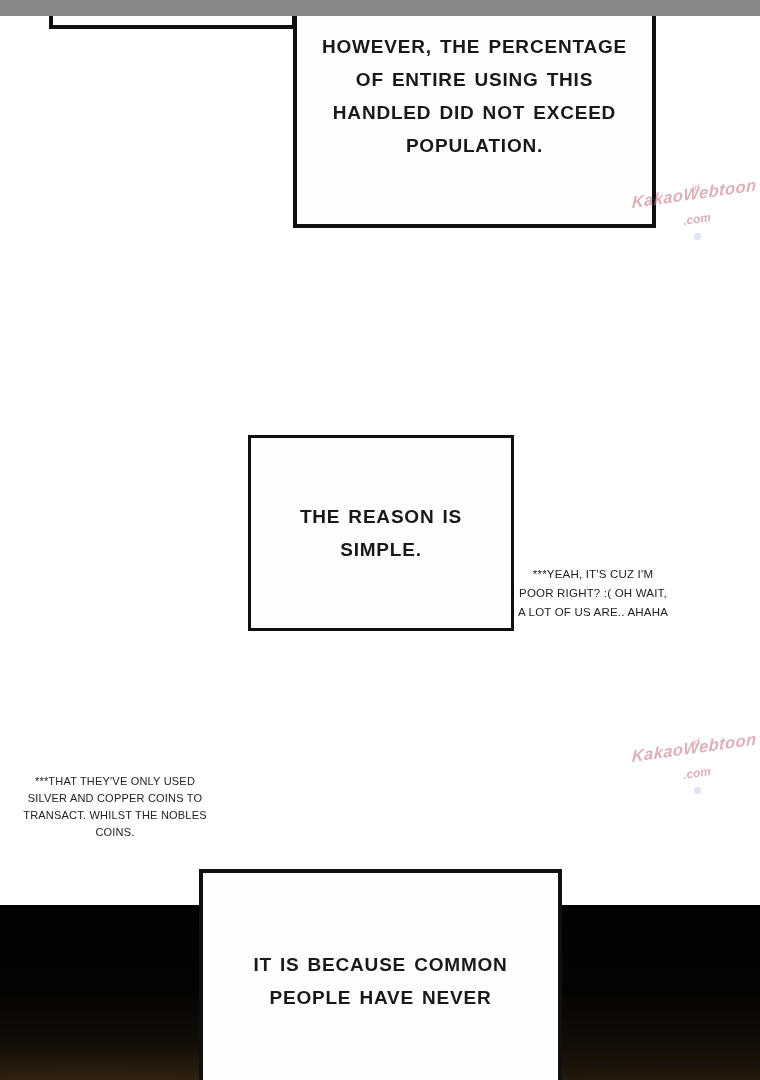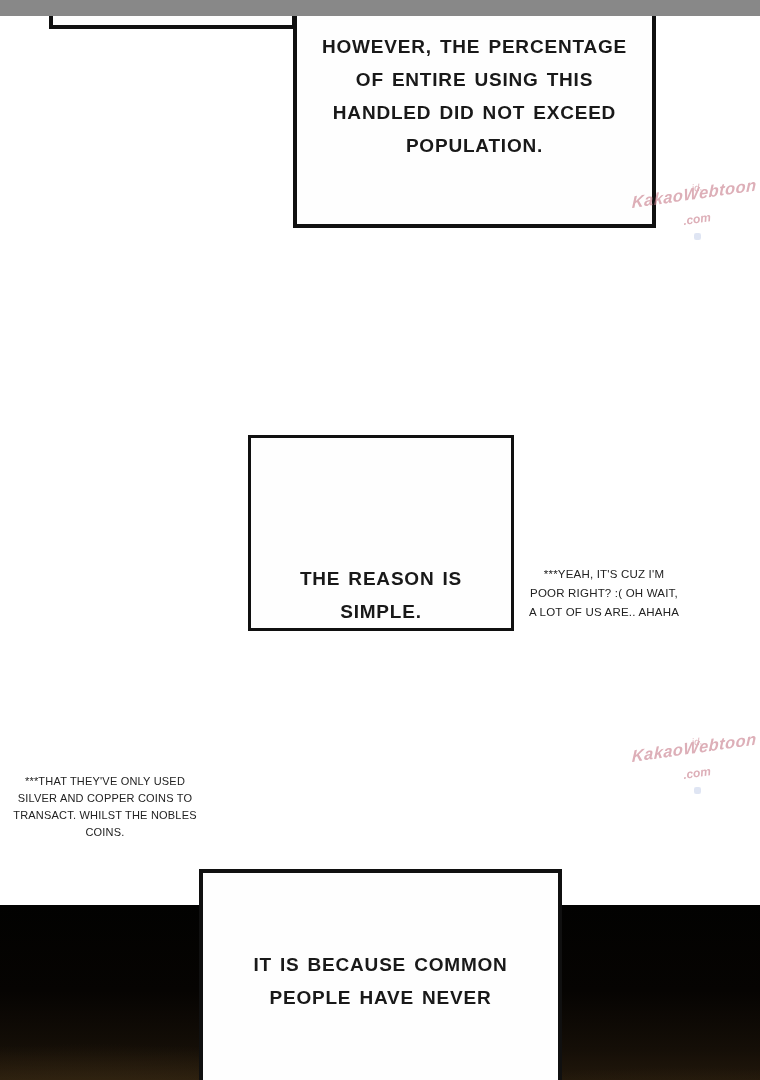--- a/index.html
+++ b/index.html
@@ -42,34 +42,34 @@
   .panel-corner {
     position: absolute;
     left: 49px; top: -44px;
     width: 247px; height: 57px;
     background: #fefefe;
     border: 4px solid #101010;
     box-sizing: border-box;
   }
   .box-top    { left: 293px; top: -44px; width: 363px; height: 256px; padding-top: 54px; }
   .box-middle { left: 248px; top: 419px; width: 266px; height: 196px; border-width: 3px;
-                display: flex; flex-direction: column; justify-content: flex-end; }
+                display: flex; flex-direction: column; justify-content: center; }
   .box-bottom { left: 199px; top: 853px; width: 363px; height: 247px; padding-top: 75px; }
 
   
   .note {
     position: absolute;
     color: #222222;
     text-align: center;
     font-size: 11.5px;
     font-weight: 400;
     letter-spacing: 0.2px;
   }
-  .note-right { left: 525px; top: 549px; width: 158px; line-height: 19px; }
-  .note-left  { left: 8px;  top: 757px; width: 194px; line-height: 17px; font-size: 11px; }
+  .note-right { left: 514px; top: 549px; width: 158px; line-height: 19px; }
+  .note-left  { left: 18px;  top: 757px; width: 194px; line-height: 17px; font-size: 11px; }
 
   
   .watermark {
     position: absolute;
     width: 130px;
     color: #c97f8d;
     opacity: 0.62;
     pointer-events: none;
   }
   .wm-1 { left: 632px; top: 166px; }

